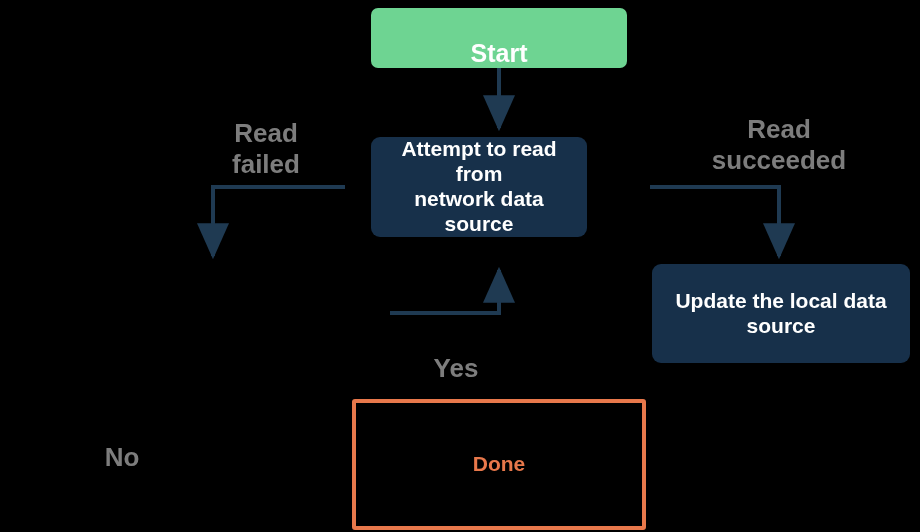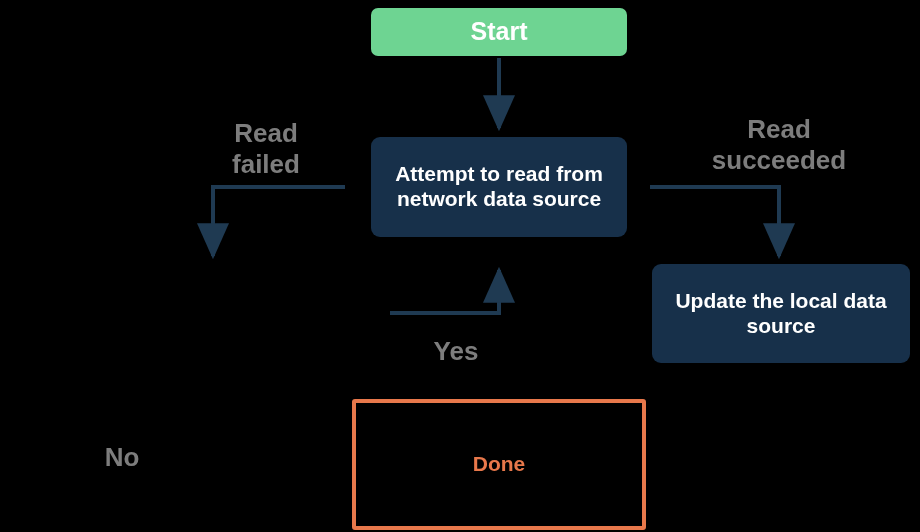--- a/index.html
+++ b/index.html
@@ -90,42 +90,42 @@
 
     <g>
       <path d="M650,187 L779,187 L779,256" stroke="#1f3a52" stroke-width="4" fill="none" marker-end="url(#arrowhead)"></path>
     </g>
 
     <g>
       <path d="M390,313 L499,313 L499,270" stroke="#1f3a52" stroke-width="4" fill="none" marker-end="url(#arrowhead)"></path>
     </g>
   </svg>
 
-  <div class="node node-start" style="left:371px; top:8px; width:256px; height:48px;">
+  <div class="node node-start" style="left:371px; top:8px; width:256px; height:60px;align-items:flex-end;">
     <span>Start</span>
   </div>
 
-  <div class="node node-process" style="left:371px; top:137px; width:256px; height:100px;">
+  <div class="node node-process" style="left:371px; top:137px; width:216px; height:100px;">
     <span>Attempt to read from
 network data source</span>
   </div>
 
 
   <div class="node node-process" style="left:652px; top:264px; width:258px; height:99px;">
     <span>Update the local data
 source</span>
   </div>
 
   <div class="node node-done" style="left:352px; top:399px; width:294px; height:131px;">
     <span>Done</span>
   </div>
 
   <div class="edge-label" style="left:196px; top:118px; width:140px;">Read
 failed</div>
 
   <div class="edge-label" style="left:674px; top:114px; width:210px;">Read
 succeeded</div>
 
-  <div class="edge-label" style="left:396px; top:336px; width:120px;">Yes</div>
+  <div class="edge-label" style="left:396px; top:353px; width:120px;">Yes</div>
 
   <div class="edge-label" style="left:83px; top:442px; width:78px;">No</div>
 
 </div>
 
 </body></html>

